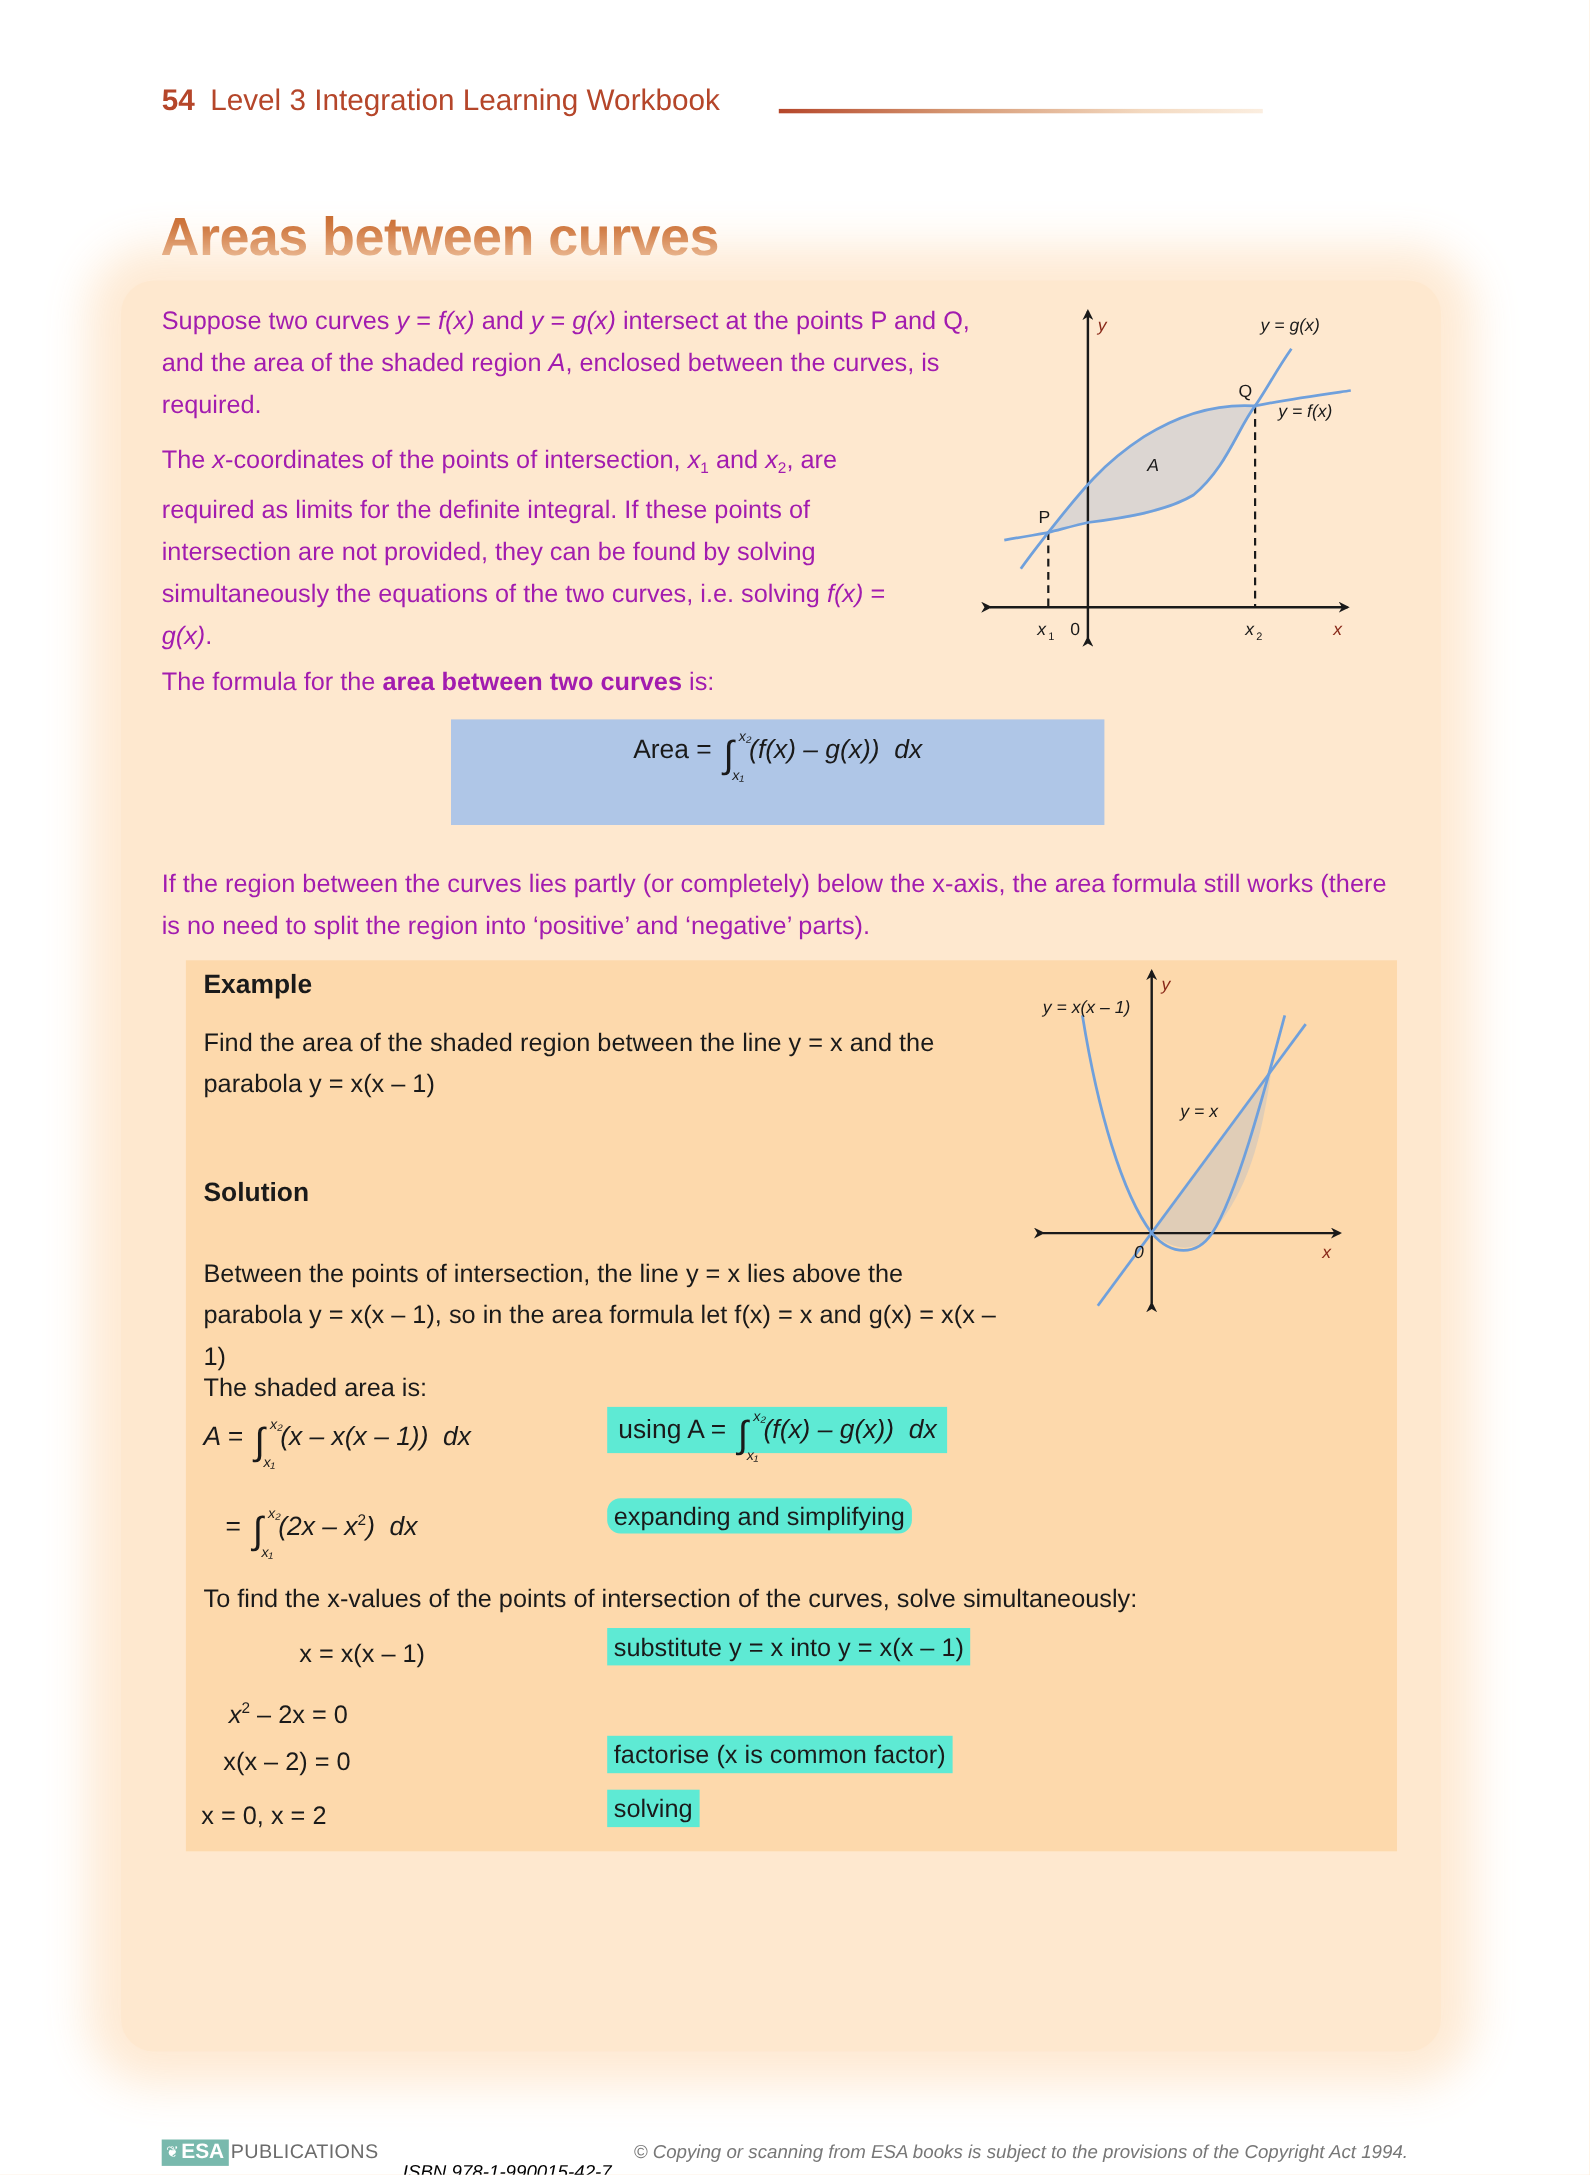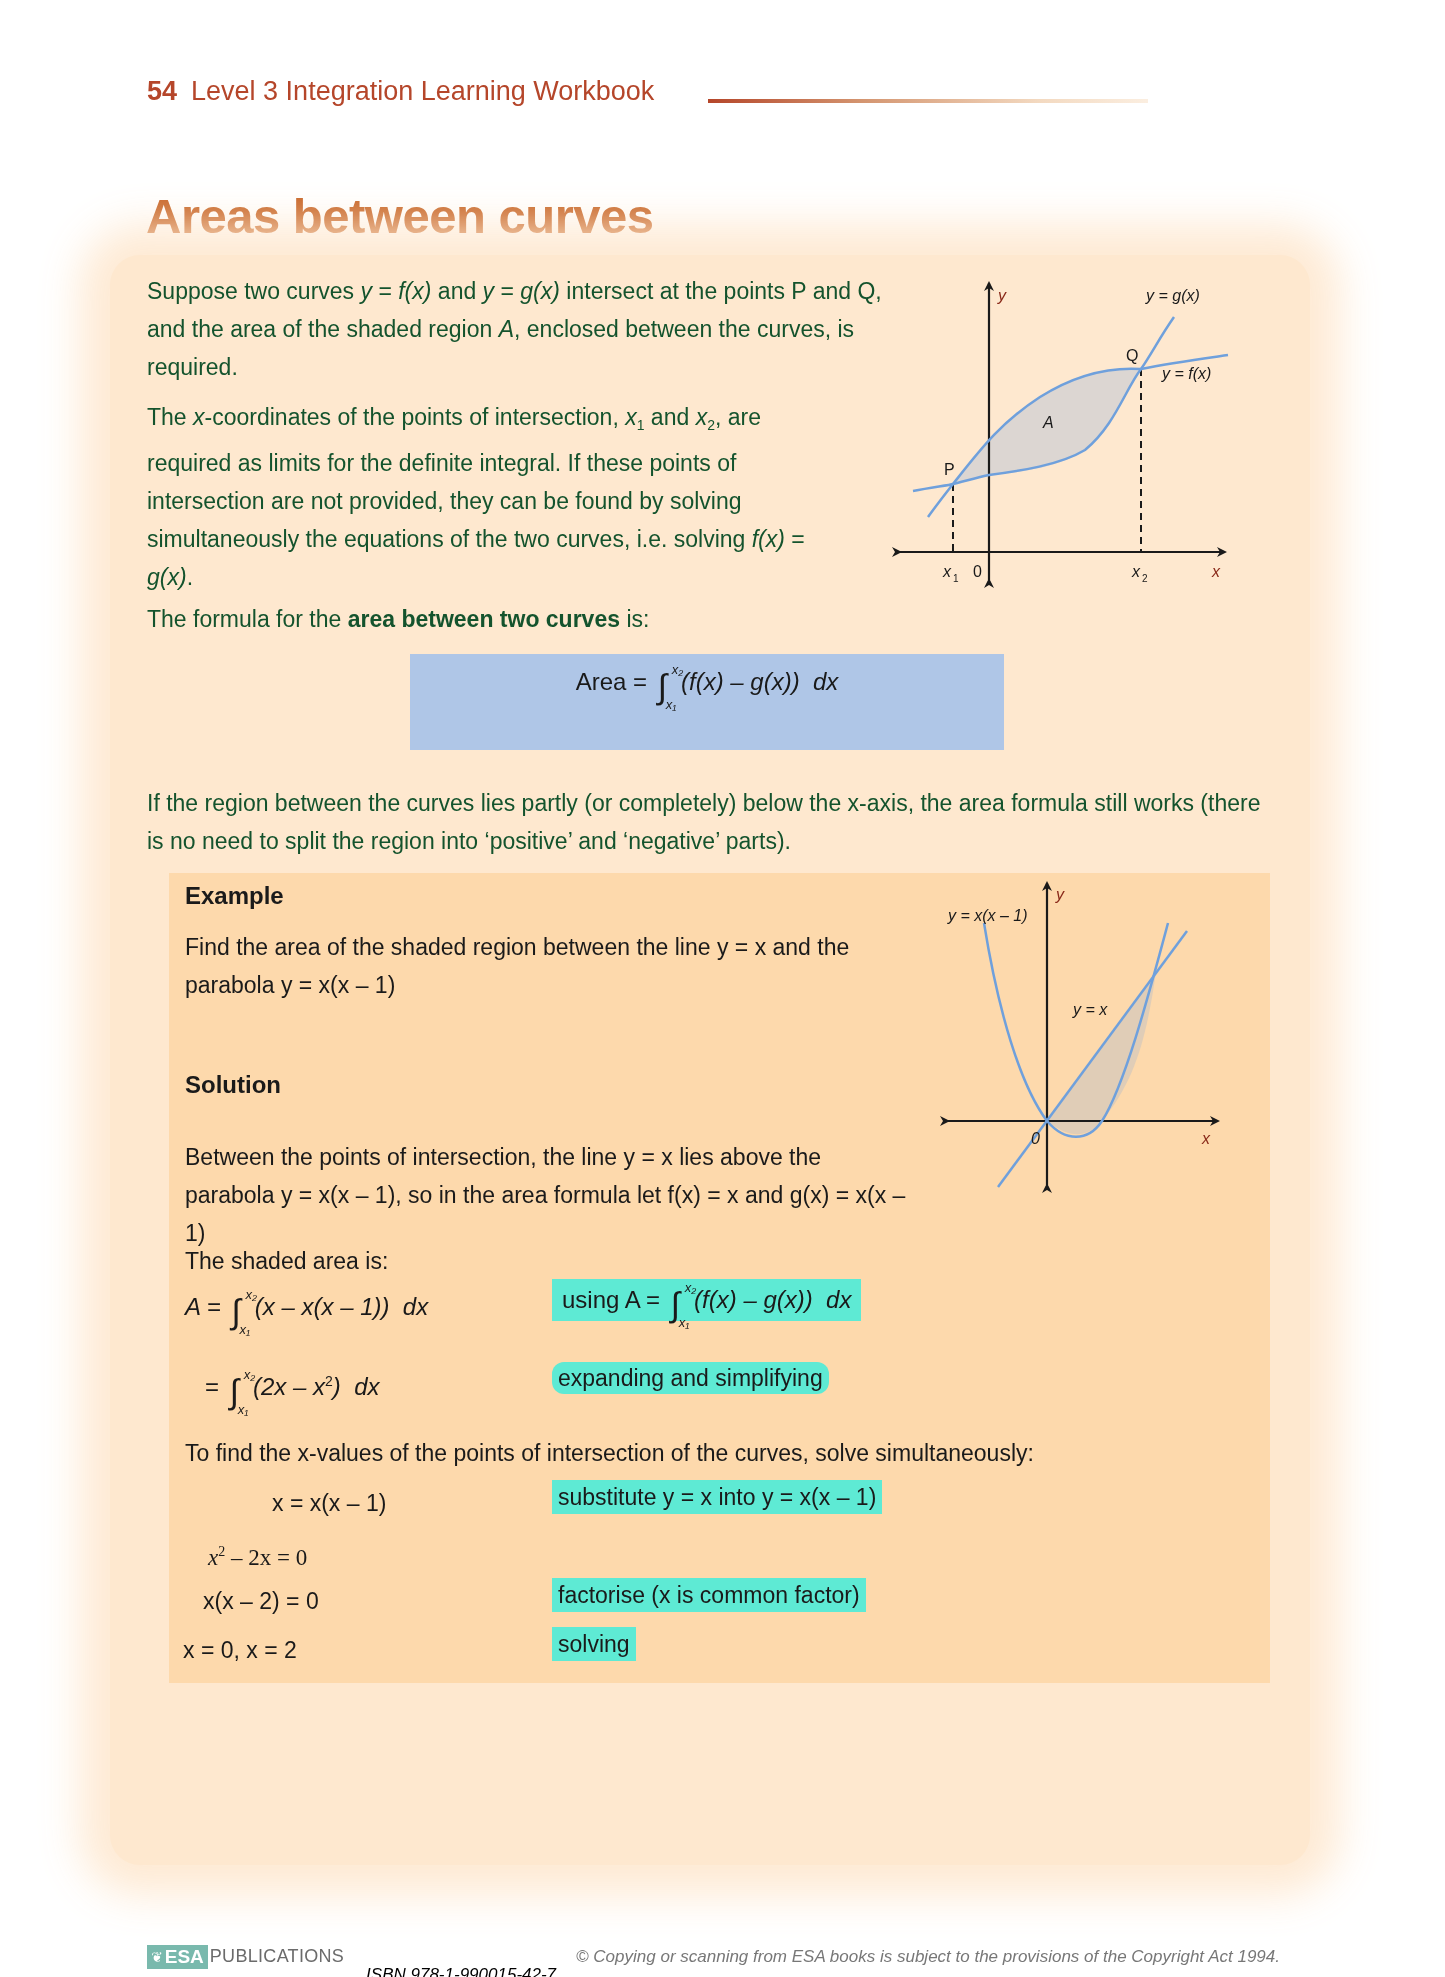--- a/index.html
+++ b/index.html
@@ -19,21 +19,21 @@
 
   
   .page-title { left: 146px; top: 188px; font-size: 49px; font-weight: bold; color: #c8672a; letter-spacing: -0.5px; }
 
   
   .panel { left: 110px; top: 255px; width: 1200px; height: 1610px;
     background: #fee8cf;
     box-shadow: 0 0 40px 30px rgba(254,232,207,0.9);
     border-radius: 30px; }
 
-  .body-text { font-size: 23px; line-height: 38px; color: #14532d; }
+  .body-text { font-size: 23px; line-height: 38px; color: #a21caf; }
   .body-text i { font-style: italic; }
   .p1 { left: 147px; top: 272px; width: 740px; }
   .p2 { left: 147px; top: 398px; width: 680px; }
   .p3 { left: 147px; top: 600px; width: 700px; }
   sub.s { font-size: 14px; vertical-align: -5px; }
   sup.s { font-size: 14px; vertical-align: 9px; }
 
   
   .formula-box { left: 410px; top: 654px; width: 594px; height: 96px; background: #afc6e7; }
   .formula-line1 { position: absolute; left: 0; width: 100%; top: 14px; text-align: center; font-size: 24px; }
@@ -140,21 +140,21 @@
 <div class="abs ex-text" style="left:205px; top:1362px; font-size:24px;">
   <span>= </span><span class="int">∫<span class="up">x₂</span><span class="lo">x₁</span></span><i>(2x – x</i><sup class="s">2</sup><i>)</i>&nbsp;&nbsp;<i>dx</i>
 </div>
 <div class="abs annot" style="left:552px; top:1362px; height:32px; line-height:32px; padding:0 6px;border-radius:12px;">expanding and simplifying</div>
 
 <div class="abs ex-text" style="left:185px; top:1434px; width:1060px;">To find the x-values of the points of intersection of the curves, solve simultaneously:</div>
 
 <div class="abs ex-text" style="left:272px; top:1484px;">x = x(x – 1)</div>
 <div class="abs annot" style="left:552px; top:1480px; height:34px; line-height:34px; padding:0 6px;">substitute y = x into y = x(x – 1)</div>
 
-<div class="abs ex-text" style="left:208px; top:1533px;font-family:Liberation Serif, serif;">
+<div class="abs ex-text" style="left:208px; top:1533px;">
   <i>x</i><sup class="s">2</sup><span> – 2x = 0</span>
 </div>
 
 <div class="abs ex-text" style="left:203px; top:1582px;">x(x – 2) = 0</div>
 <div class="abs annot" style="left:552px; top:1578px; height:34px; line-height:34px; padding:0 6px;">factorise (x is common factor)</div>
 
 <div class="abs ex-text" style="left:183px; top:1631px;">x = 0, x = 2</div>
 <div class="abs annot" style="left:552px; top:1627px; height:34px; line-height:34px; padding:0 6px;">solving</div>
 
 <svg class="abs" style="left:940px; top:880px;" width="320" height="340" viewBox="0 0 320 340">

